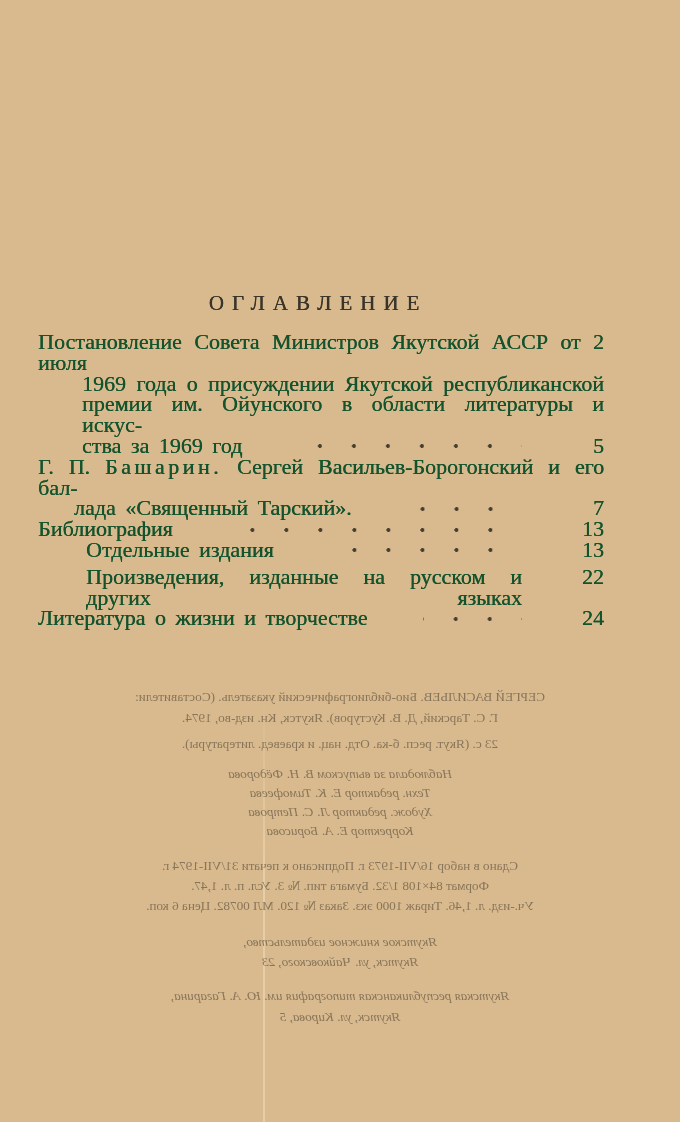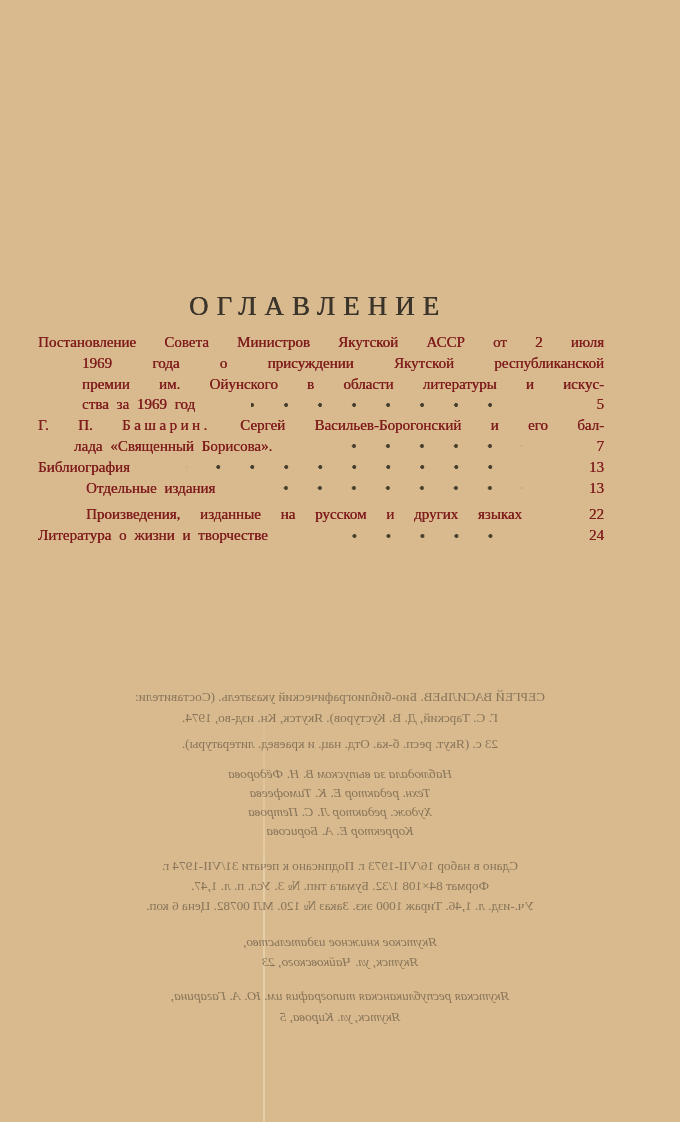--- a/index.html
+++ b/index.html
@@ -19,26 +19,26 @@
       linear-gradient(to right, rgba(126,96,56,.42), rgba(126,96,56,.16) 20px, rgba(0,0,0,0) 50px),
       linear-gradient(to left, rgba(150,115,70,.10), rgba(0,0,0,0) 28px),
       linear-gradient(to bottom, rgba(150,115,70,.12), rgba(0,0,0,0) 16px),
       linear-gradient(to top, rgba(150,115,70,.10), rgba(0,0,0,0) 18px);
   }
   .crease{position:absolute;left:263px;top:700px;bottom:0;width:2px;
     background:linear-gradient(to bottom, rgba(0,0,0,0), rgba(240,222,188,.55) 40%, rgba(240,222,188,.55));}
   .title{
     position:absolute;top:291px;left:0;width:680px;margin:0;
     padding-right:44px;box-sizing:border-box;
-    text-align:center;font-size:27px;font-weight:normal;
+    text-align:center;font-size:21px;font-weight:normal;
     letter-spacing:8px;color:#3a342a;text-shadow:.4px .2px 0 currentColor;
   }
   .toc{
     position:absolute;top:332px;left:38px;width:566px;
-    font-size:15px;line-height:20.8px;color:#7f1d1d;
+    font-size:22px;line-height:20.8px;color:#14532d;
     text-shadow:.35px .15px 0 currentColor;word-spacing:4px;
   }
   .jline{text-align:justify;text-align-last:justify;}
   .ind1{padding-left:44px;}
   .ind1b{padding-left:36px;}
   .ind2{padding-left:48px;justify-content:center;}
   .row{display:flex;align-items:baseline;gap:40px;}
   .row .t{white-space:nowrap;}
   .row .t.grow{flex:1;text-align:justify;text-align-last:justify;white-space:normal;margin-right:8px;margin-top:6px;}
   .leader{
@@ -84,21 +84,21 @@
       </div>
     </div>
 
     <div>
       <div class="jline">
         <span>Г. П.</span>
         <span class="lsp">Башарин.</span>
         <span>Сергей Васильев-Борогонский и его бал-</span>
       </div>
       <div class="row ind1b">
-        <span class="t">лада «Священный Борисова».</span>
+        <span class="t">лада «Священный Тарский».</span>
         <span class="leader"></span>
         <span class="pg">7</span>
       </div>
     </div>
 
     <div class="row">
       <span class="t">Библиография</span>
       <span class="leader"></span>
       <span class="pg">13</span>
     </div>

